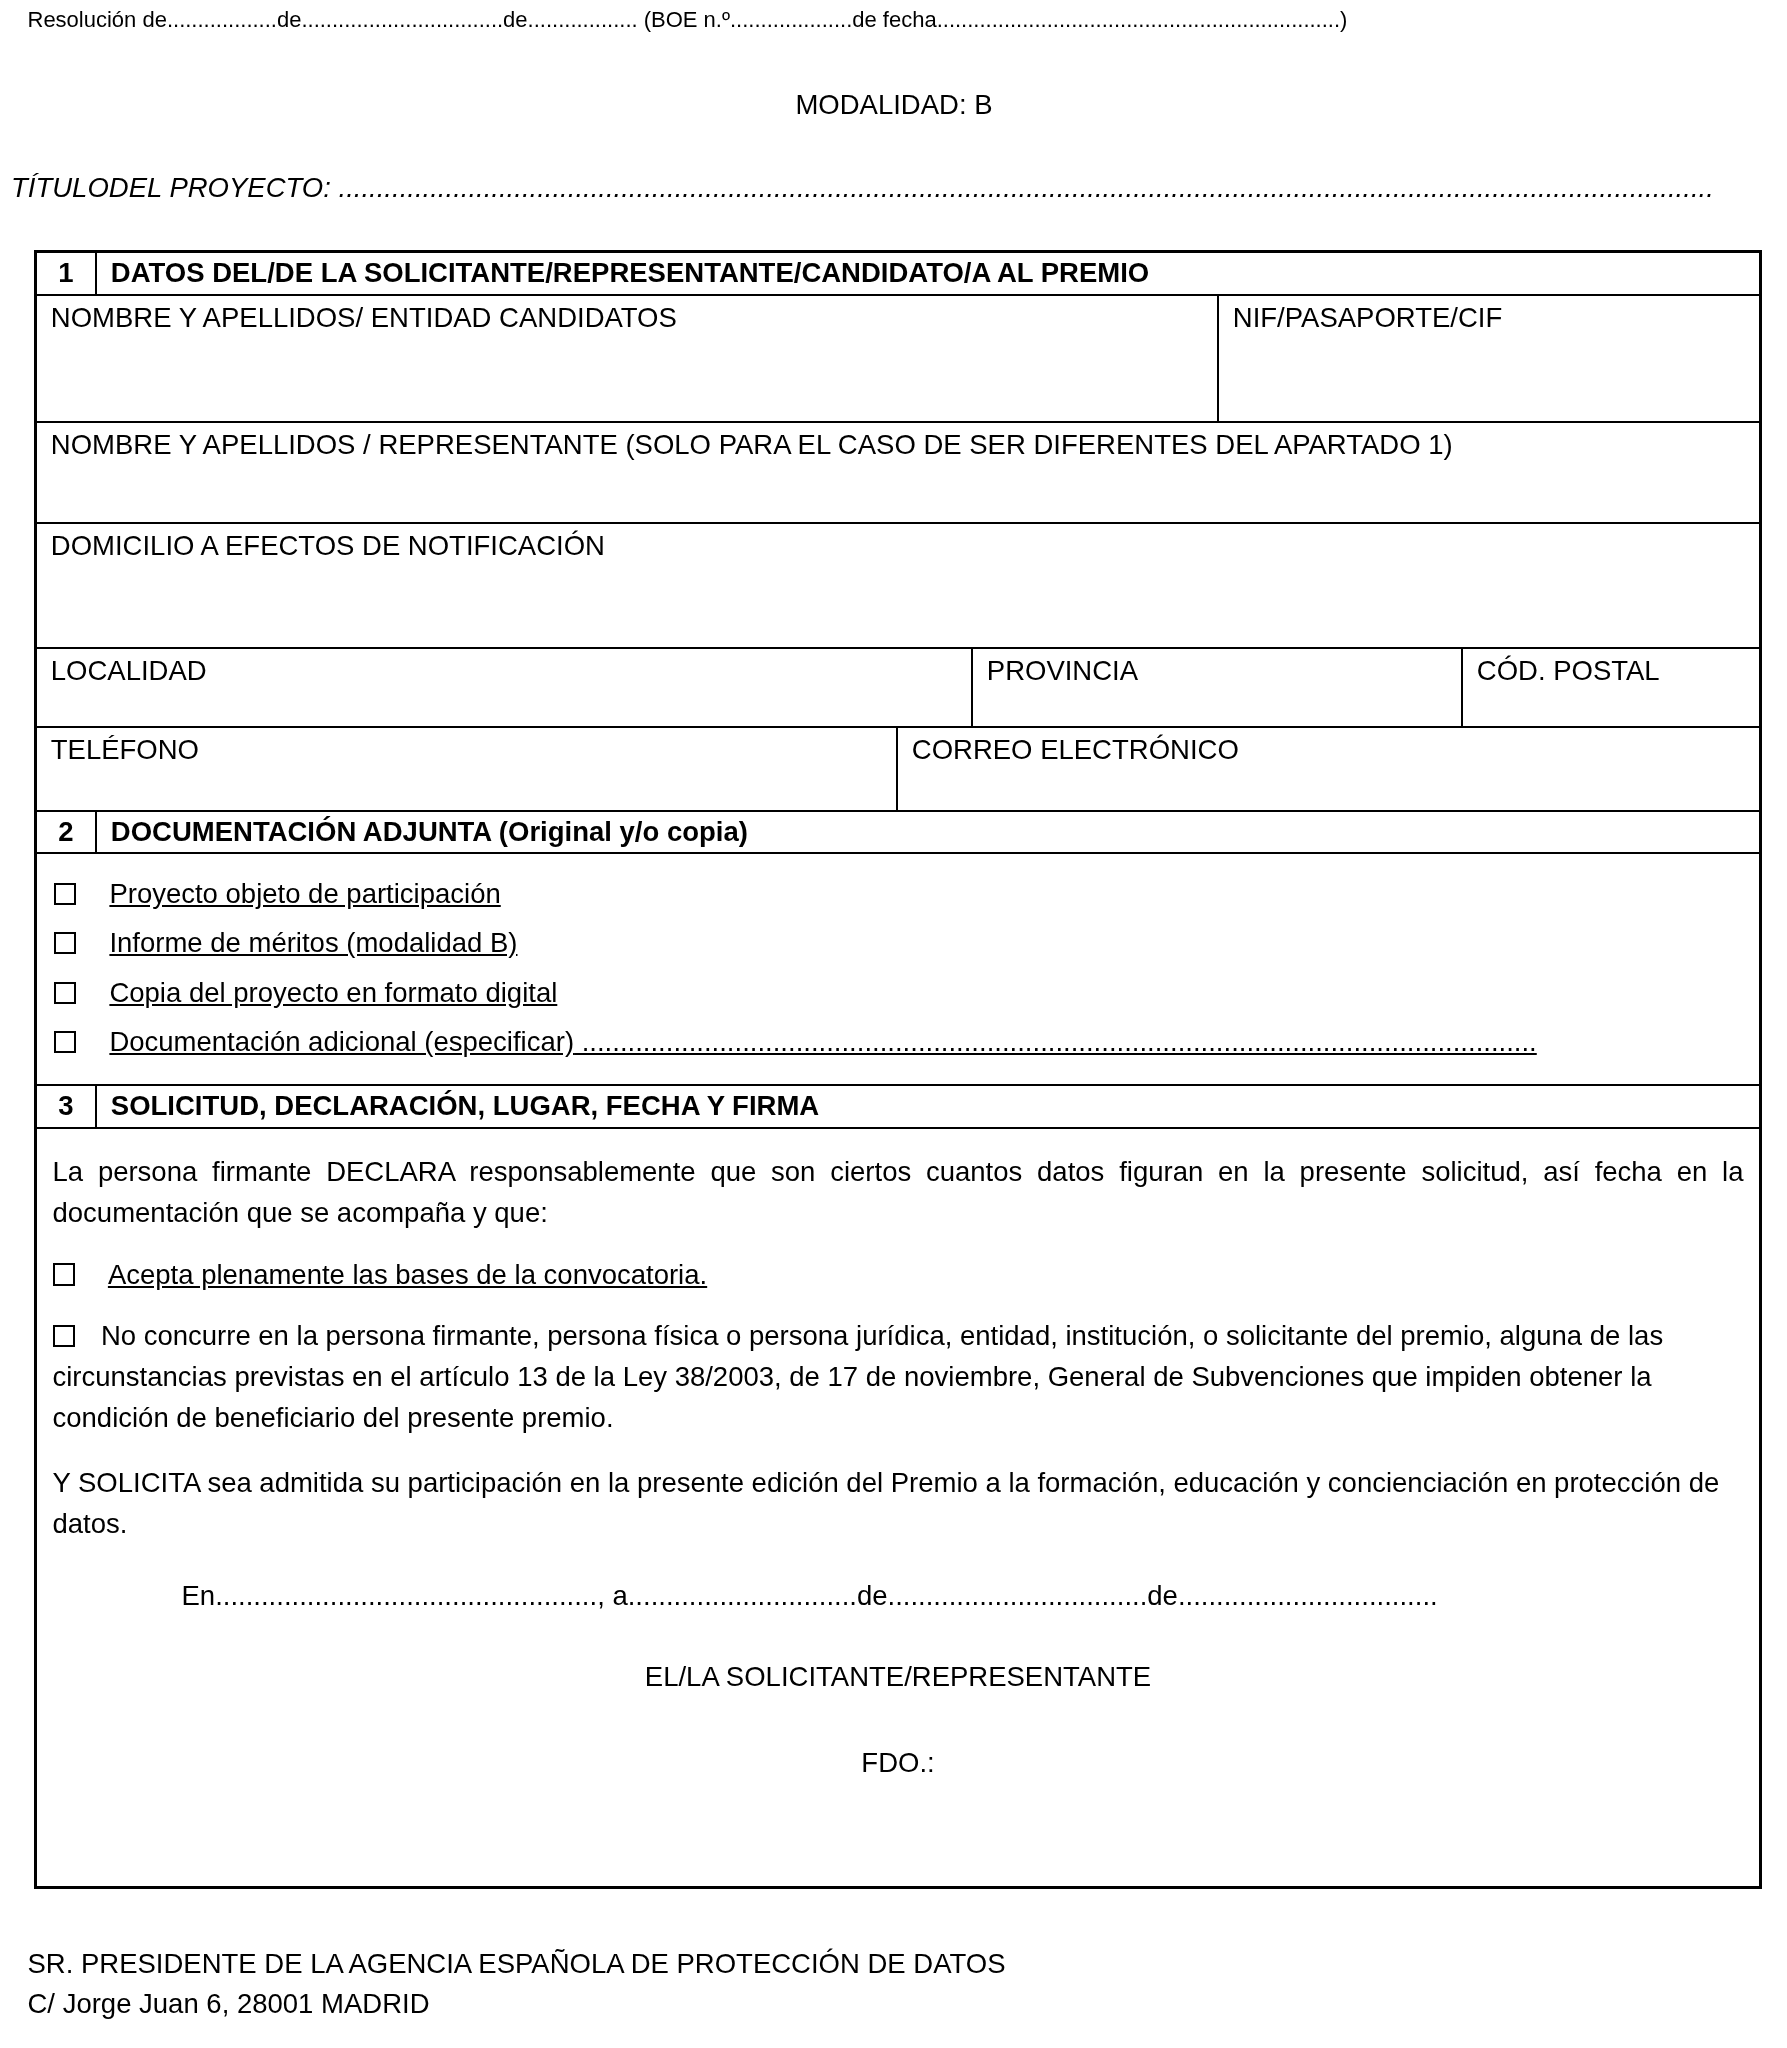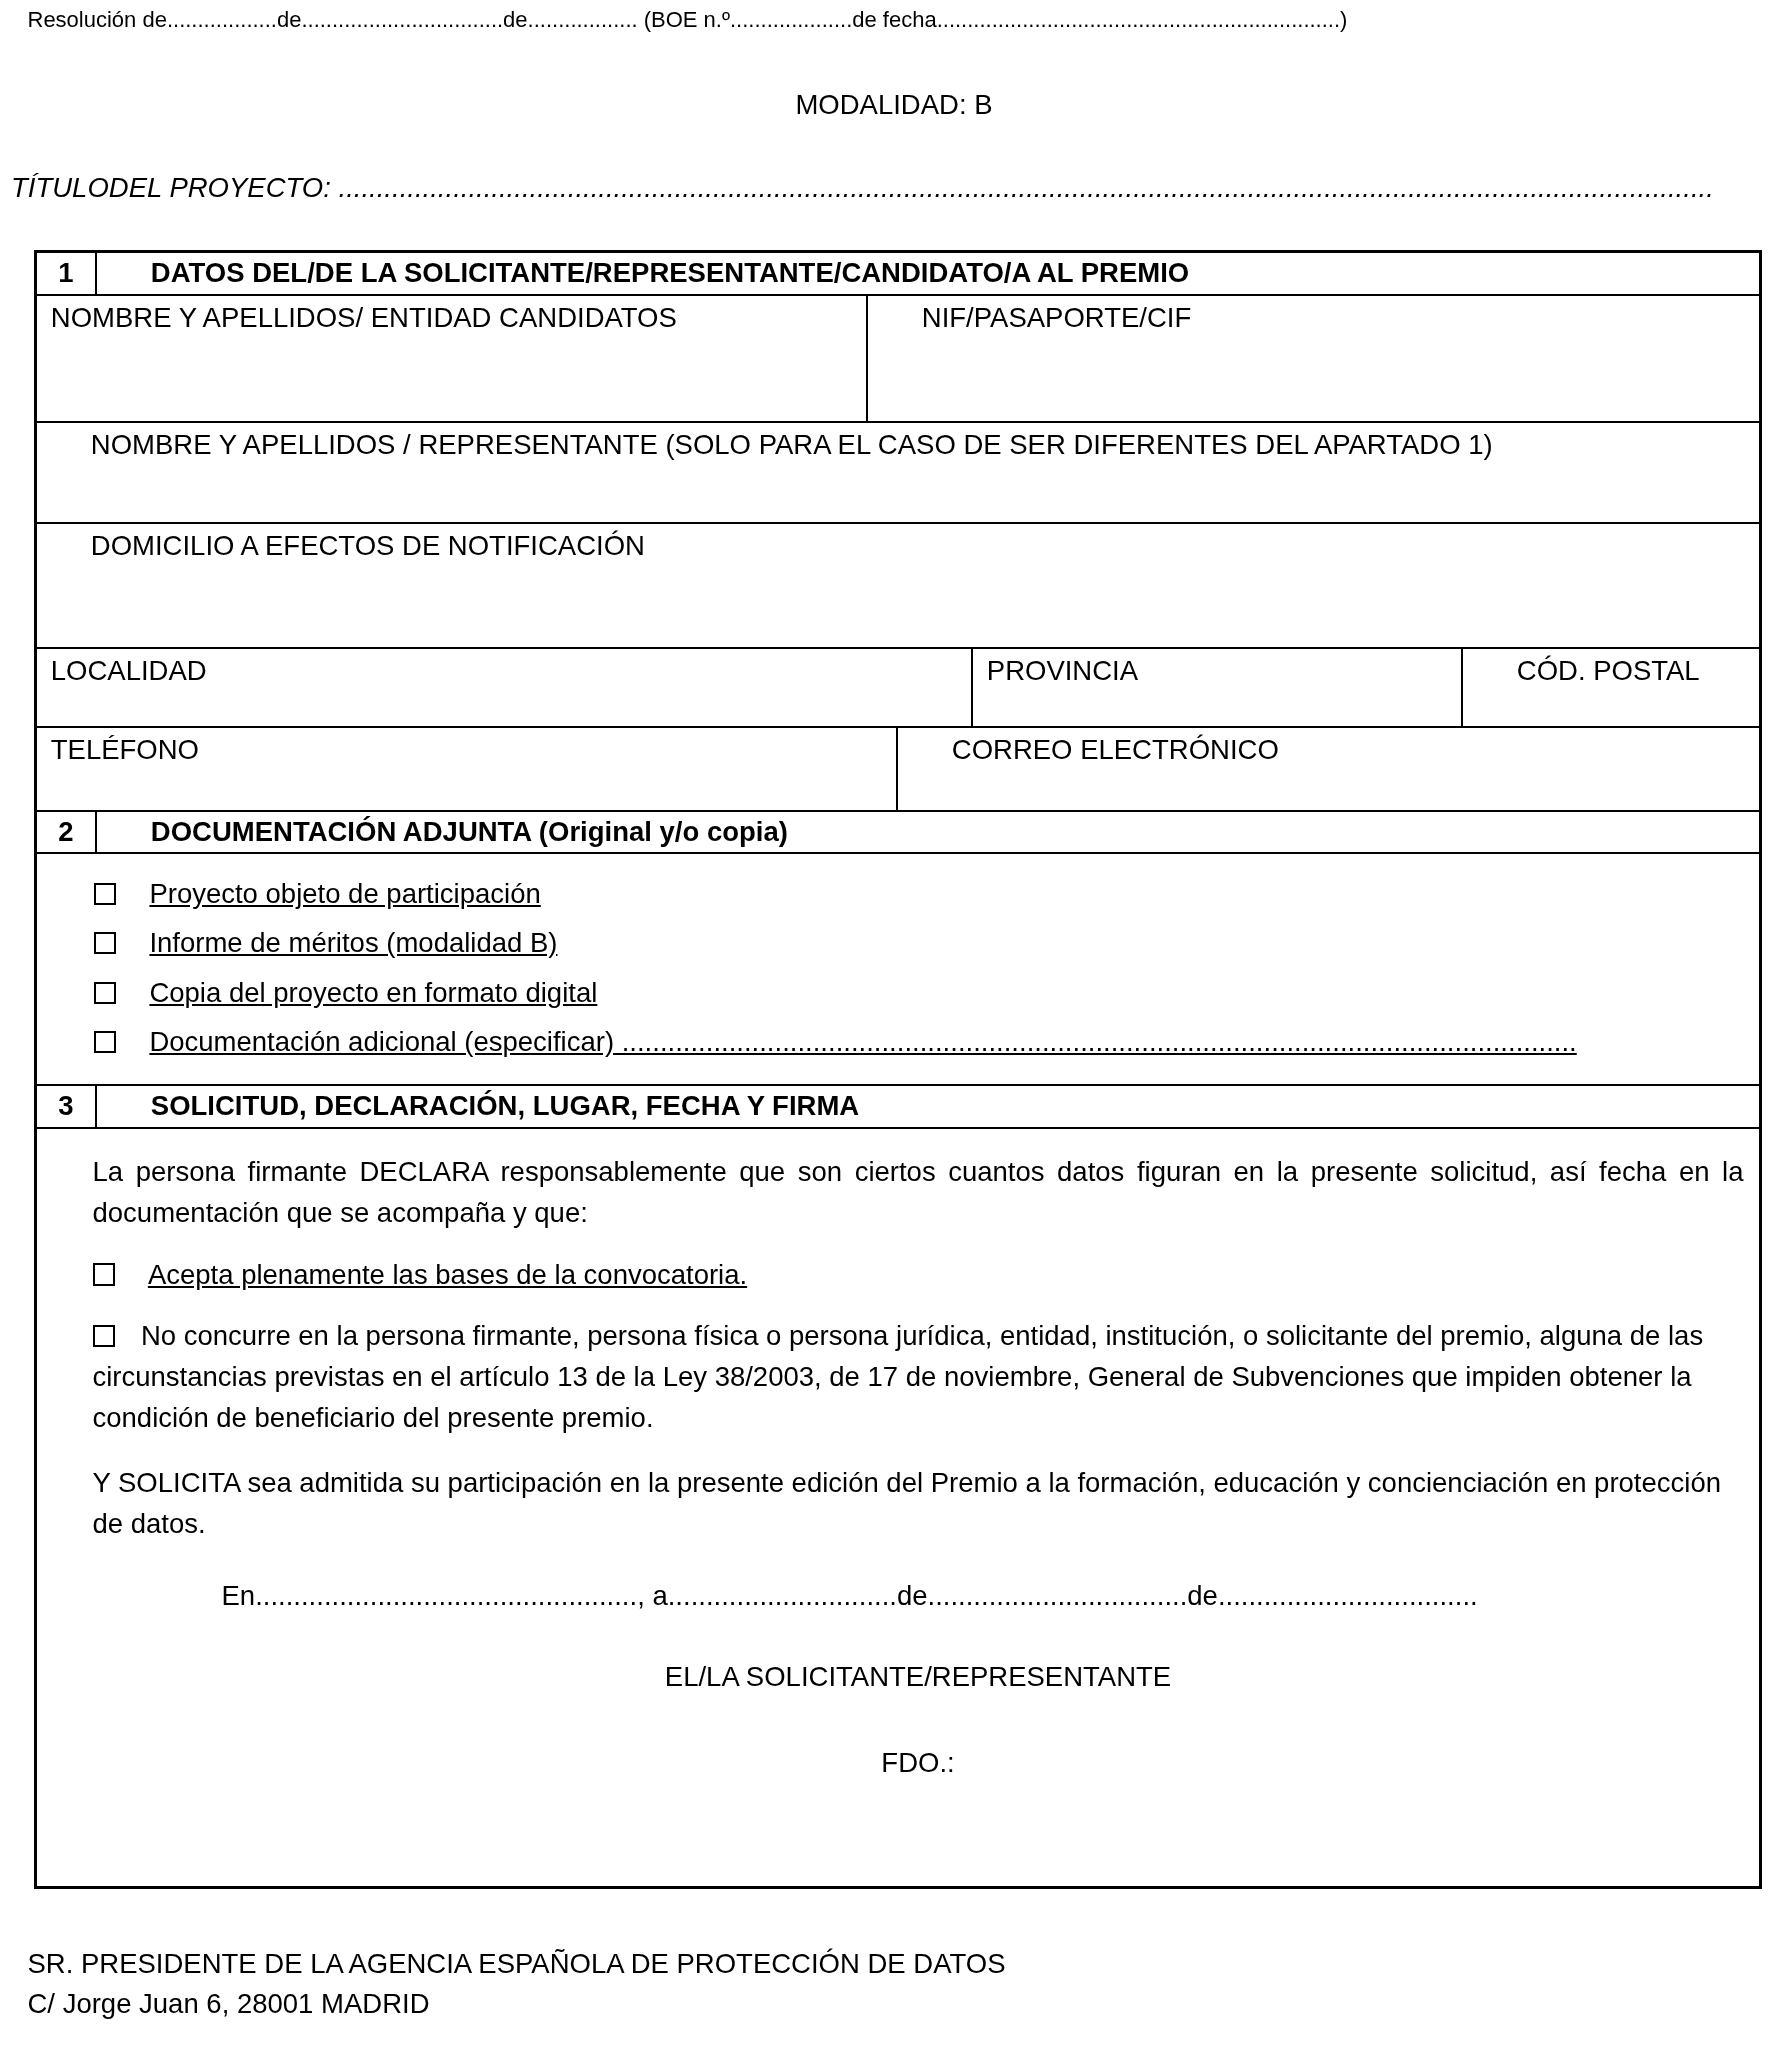--- a/index.html
+++ b/index.html
@@ -27,28 +27,28 @@
 
   .tbl {
     position: absolute; left: 34px; top: 250px; width: 1728px;
     border: 3.4px solid #000;
     font-size: 27.5px;
   }
   .row { display: flex; border-bottom: 2.6px solid #000; align-items: stretch; }
   .row:last-child { border-bottom: none; }
   .cell { border-right: 2.6px solid #000; padding: 6.9px 13.8px; }
   .cell:last-child { border-right: none; }
-  .flex1 { flex: 1 1 auto; margin-left: 40px; }
+  .flex1 { flex: 1 1 auto; }
 
   .r-hdr  { min-height: 40px; }
   .sec-num  { width: 60px; flex: 0 0 auto; text-align: center; font-weight: bold; padding: 4.3px 0; }
   .sec-title{ font-weight: bold; padding: 4.3px 13.8px; }
 
   .r-name { min-height: 127px; }
-  .c-name { width: 831px; flex: 0 0 auto; }
+  .c-name { width: 1182px; flex: 0 0 auto; }
   .r-rep  { min-height: 101px; }
   .r-dom  { min-height: 125px; }
   .r-loc  { min-height: 79px; }
   .c-loc  { width: 936px; flex: 0 0 auto; }
   .c-prov { width: 490px; flex: 0 0 auto; }
   .r-tel  { min-height: 84px; }
   .c-tel  { width: 861px; flex: 0 0 auto; }
 
   .r-docs { min-height: 232px; }
   .c-docs { padding: 22.4px 13.8px 0 17px; }

